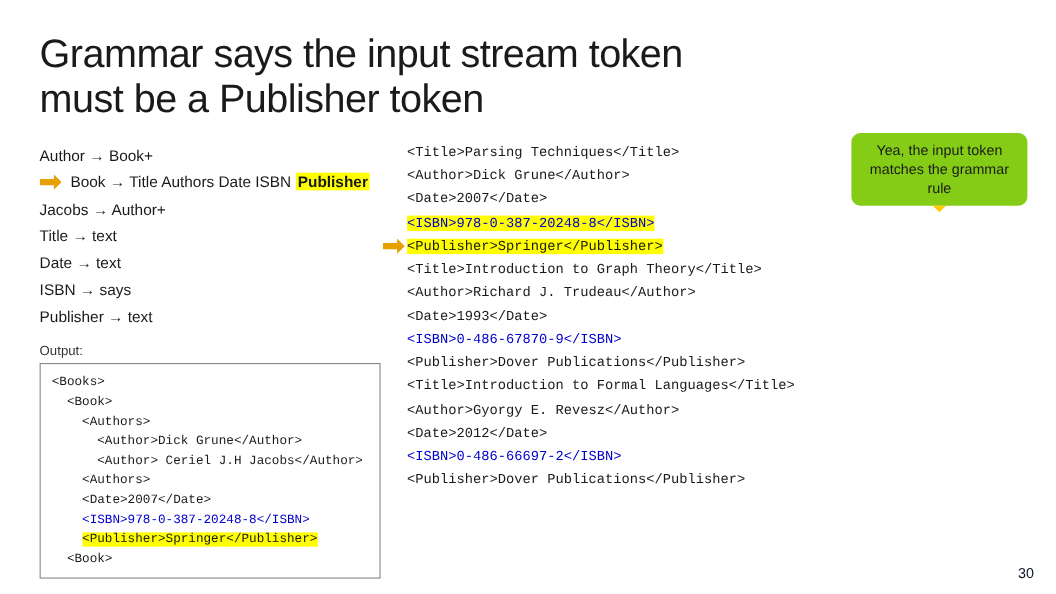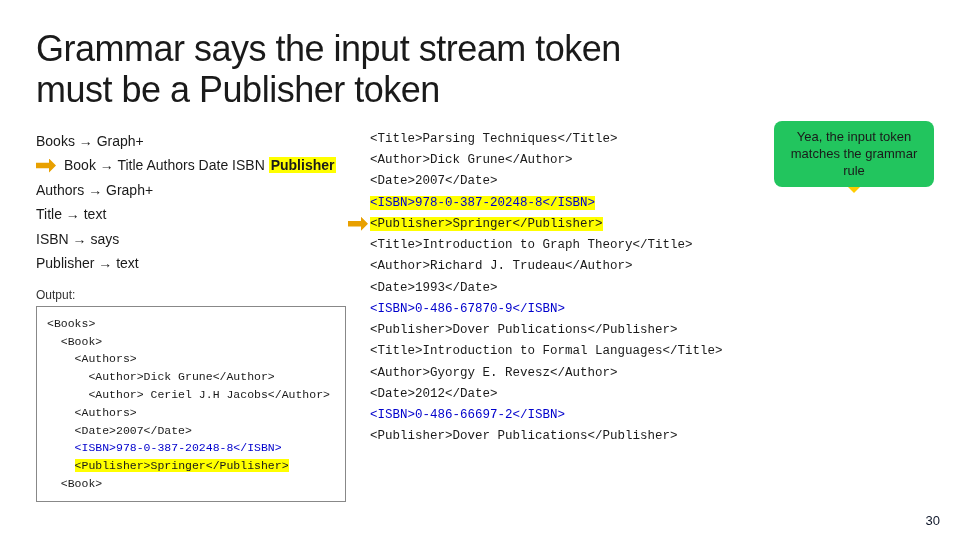--- a/index.html
+++ b/index.html
@@ -124,21 +124,21 @@
       width: 20px;
       height: 14px;
       background: #e8a000;
       clip-path: polygon(0 30%, 65% 30%, 65% 0%, 100% 50%, 65% 100%, 65% 70%, 0 70%);
     }
 
     .callout-bubble {
       position: absolute;
       top: -8px;
       right: -10px;
-      background: #22c55e;
+      background: #84cc16;
       border-radius: 8px;
       padding: 8px 12px;
       font-size: 13px;
       font-weight: 500;
       color: #1a1a1a;
       line-height: 1.3;
       max-width: 160px;
       text-align: center;
       z-index: 10;
     }
@@ -170,37 +170,40 @@
     <span>Grammar says the input stream token</span><br>
     <span>must be a Publisher token</span>
   </div>
 
   <div class="content-area">
 
     <div class="left-panel">
       <div class="grammar-rules">
 
         <div class="rule-line">
-          <span>Books → Graph+</span>
+          <span>Author → Book+</span>
         </div>
 
         <div class="rule-line">
           <span class="arrow-indicator"></span>
           <span>Book → Title Authors Date ISBN <span class="highlight-publisher">Publisher</span></span>
         </div>
 
         <div class="rule-line">
-          <span>Authors → Graph+</span>
+          <span>Jacobs → Author+</span>
         </div>
 
         <div class="rule-line">
           <span>Title → text</span>
         </div>
 
 
+        <div class="rule-line">
+          <span>Date → text</span>
+        </div>
 
         <div class="rule-line">
           <span>ISBN → says</span>
         </div>
 
         <div class="rule-line">
           <span>Publisher → text</span>
         </div>
       </div>
 

